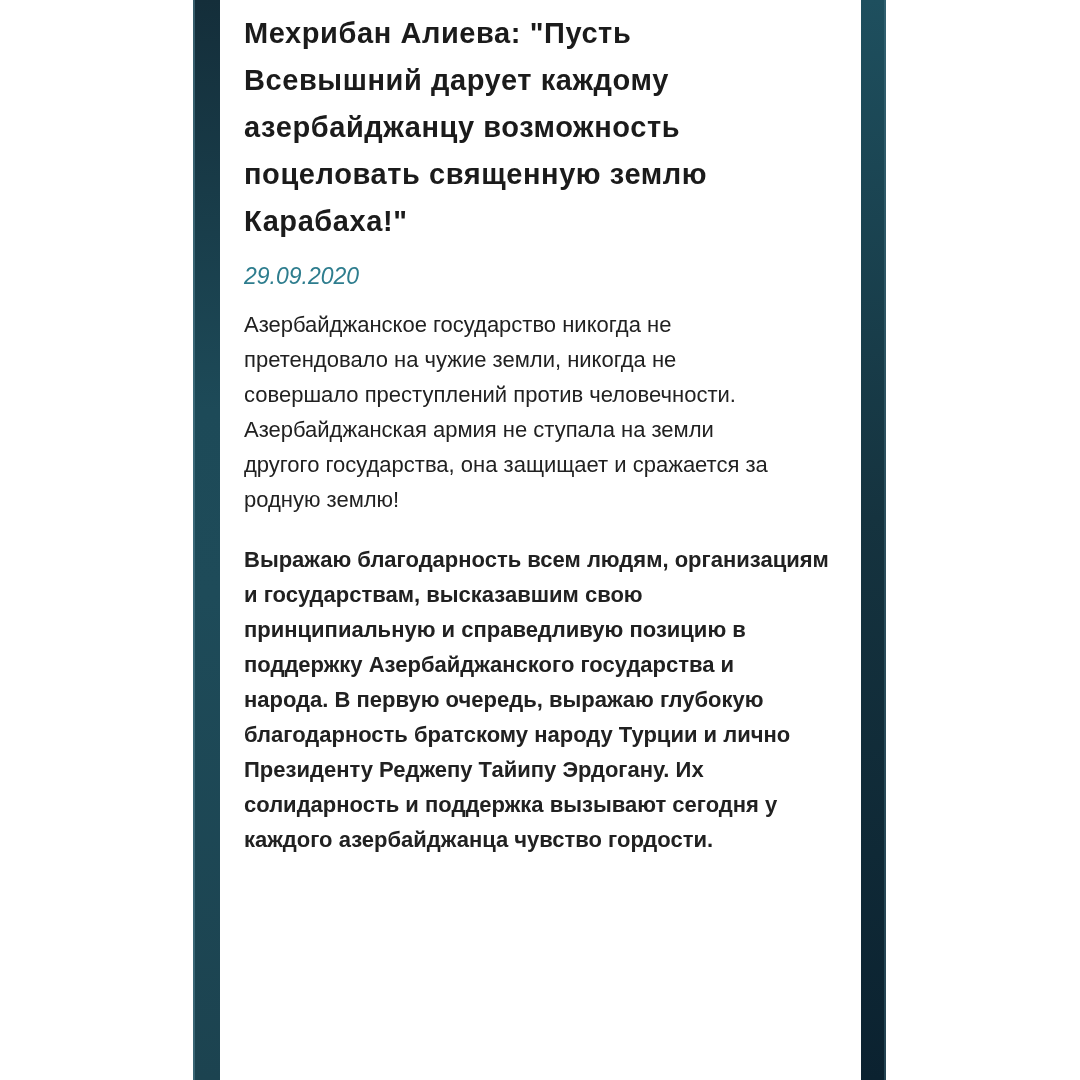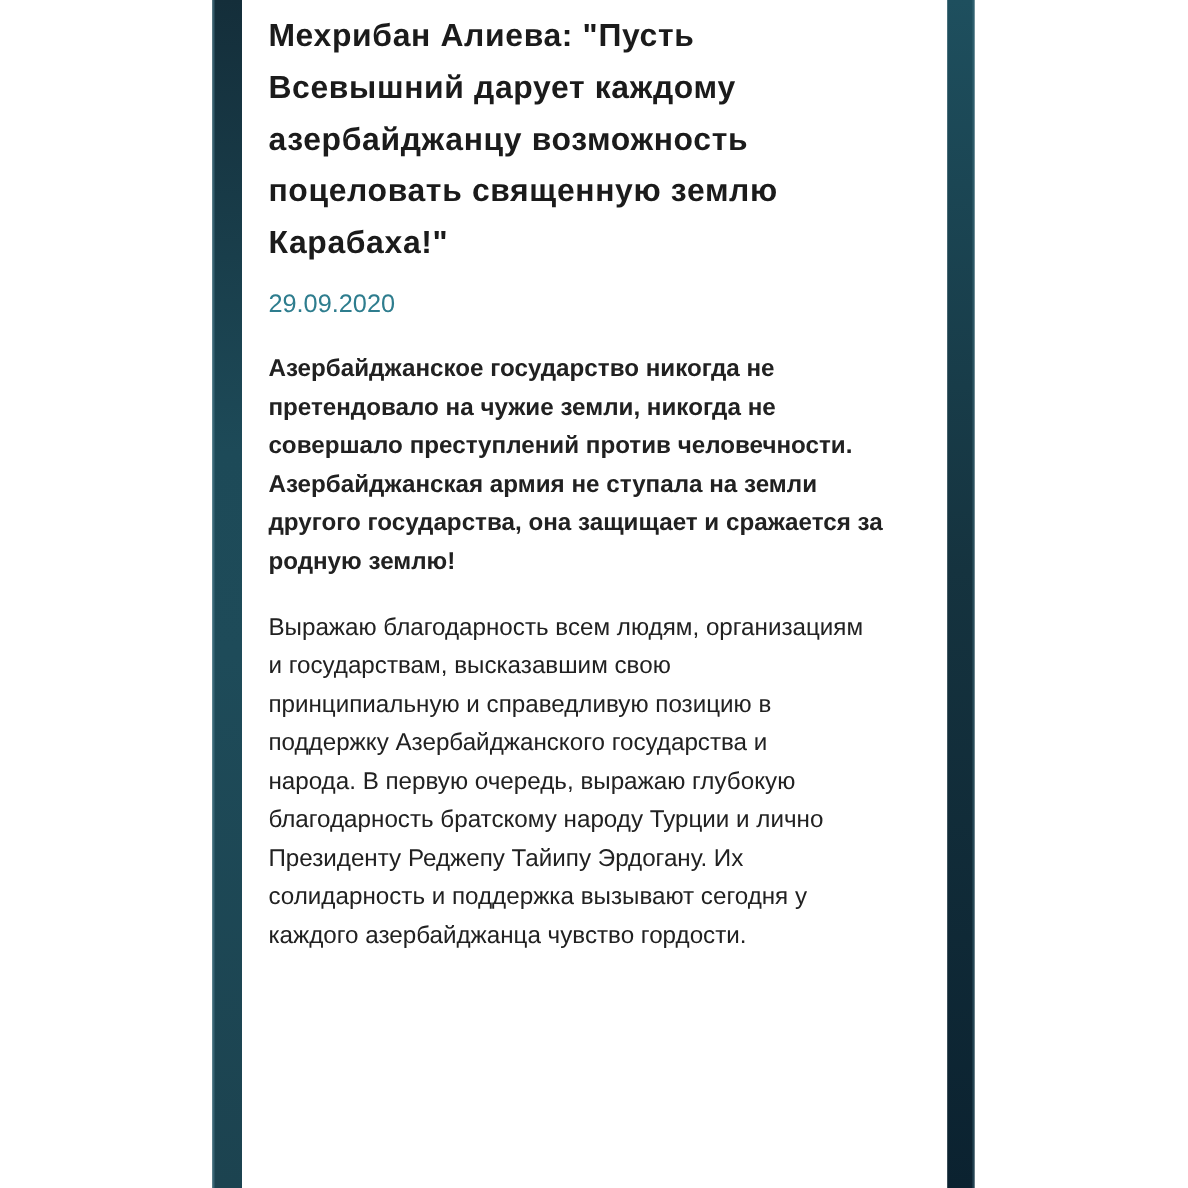--- a/index.html
+++ b/index.html
@@ -55,32 +55,33 @@
     white-space: pre;
     margin: 0;
   }
 
   .article-date {
     font-size: 23px;
     line-height: 30px;
     color: #2e7d8e;
     margin-top: 16px;
     white-space: pre;
+    font-style: italic;
   }
 
   .article-paragraph {
     font-size: 22px;
     line-height: 35px;
     color: #212121;
     white-space: pre;
     margin: 0;
   }
-  .article-paragraph.p1 { margin-top: 26px; font-weight: bold; }
+  .article-paragraph.p1 { margin-top: 16px; }
   .article-paragraph.p2 { margin-top: 25px; }
-  .article-paragraph.p3 { margin-top: 25px; }
+  .article-paragraph.p3 { margin-top: 25px; font-weight: bold; }
 </style>
 </head>
 <body>
 
 <div class="strip strip-left"></div>
 <div class="strip strip-right"></div>
 
 <div class="article-card">
   <h1 class="article-title">Мехрибан Алиева: "Пусть
 Всевышний дарует каждому

